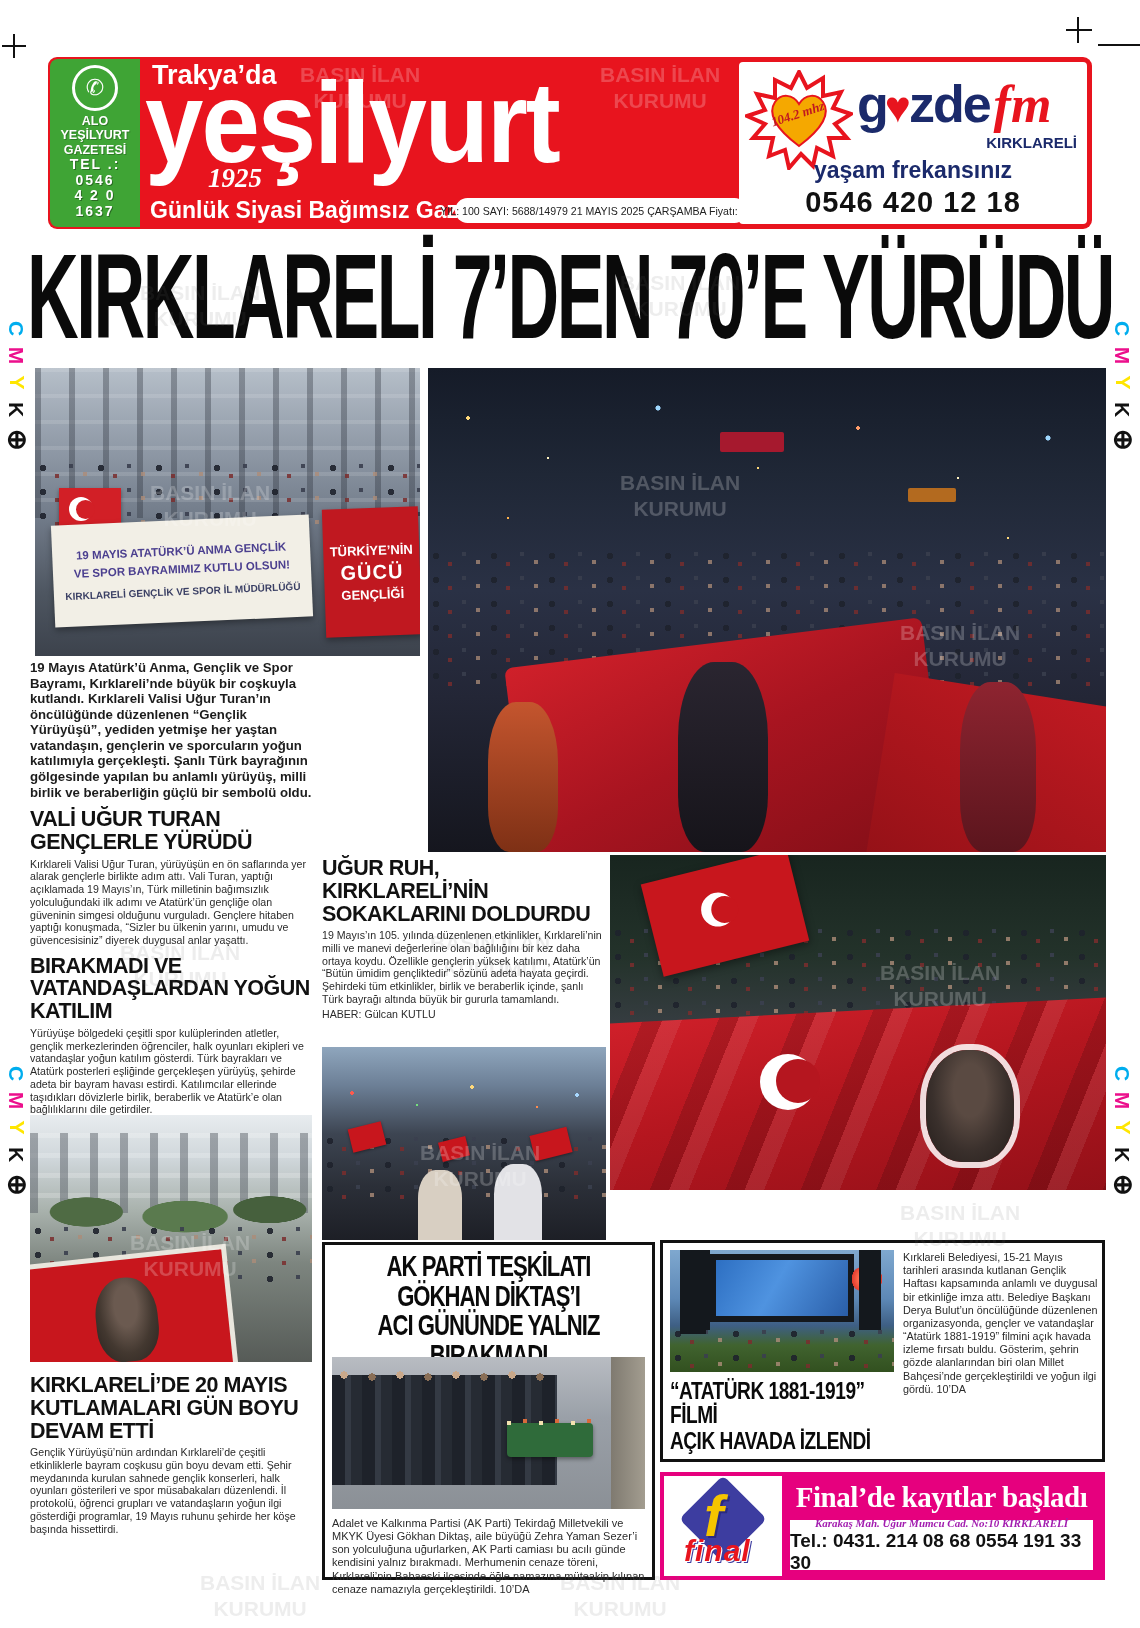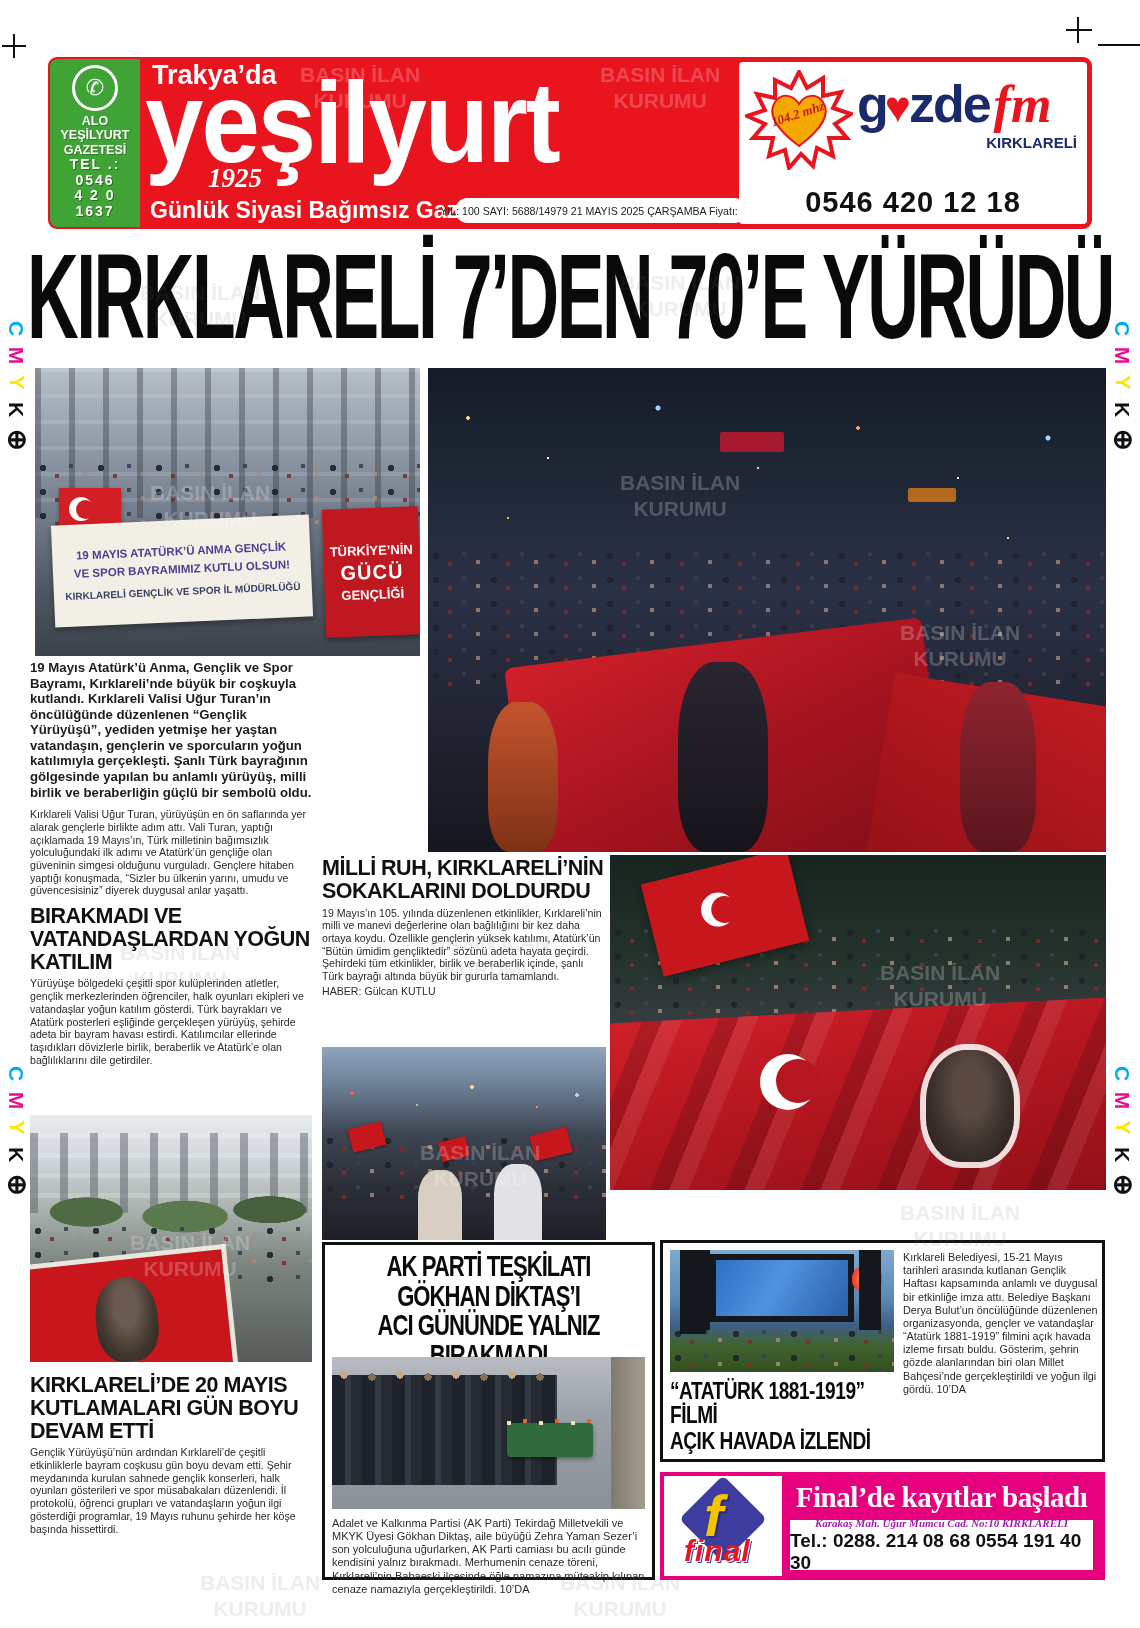--- a/index.html
+++ b/index.html
@@ -288,20 +288,21 @@
         <path d="M54 76 C30 58 22 44 30 32 C36 23 48 24 54 34 C60 24 72 23 78 32 C86 44 78 58 54 76 Z" fill="#f5a800" stroke="#e8141e" stroke-width="2"></path>
         <text x="54" y="48" text-anchor="middle" transform="rotate(-18 54 48)" style="font:italic bold 13px 'Liberation Serif',serif;fill:#c01820;">104.2 mhz</text>
       </svg>
       <div class="gozde-brand">
         <span class="gozde-word">g</span>
         <span class="gozde-heart">♥</span>
         <span class="gozde-word">zde</span>
         <span class="gozde-fm">fm</span>
       </div>
       <div class="gozde-city">KIRKLARELİ</div>
+      <div class="gozde-slogan">yaşam frekansınız</div>
       <div class="gozde-phone">0546 420 12 18</div>
     </div>
   </div>
 
   <div class="abs headline-wrap">
     <svg width="1140" height="126" viewBox="0 0 1140 92" preserveAspectRatio="none">
       <text x="570" y="76" text-anchor="middle" textLength="1086" lengthAdjust="spacingAndGlyphs" style="font-family:'Liberation Sans',sans-serif;font-weight:900;font-size:88px;fill:#0a0a0a;letter-spacing:-3px;">KIRKLARELİ 7’DEN 70’E YÜRÜDÜ</text>
     </svg>
   </div>
 
@@ -331,27 +332,28 @@
     <div class="crowd-dots"></div>
     <div class="bigflag"></div>
     <div class="bigflag2"></div>
     <div class="person" style="left:250px;bottom:0;width:90px;height:190px;background:linear-gradient(#2a2530,#16141a);"></div>
     <div class="person" style="left:60px;bottom:0;width:70px;height:150px;background:linear-gradient(#c4552e,#7e3015);"></div>
     <div class="person" style="right:70px;bottom:0;width:76px;height:170px;background:linear-gradient(#8e2430,#5b151d);"></div>
   </div>
 
   <div class="col" style="left:30px;top:660px;width:284px;">
     <p class="lead-p">19 Mayıs Atatürk’ü Anma, Gençlik ve Spor Bayramı, Kırklareli’nde büyük bir coşkuyla kutlandı. Kırklareli Valisi Uğur Turan’ın öncülüğünde düzenlenen “Gençlik Yürüyüşü”, yediden yetmişe her yaştan vatandaşın, gençlerin ve sporcuların yoğun katılımıyla gerçekleşti. Şanlı Türk bayrağının gölgesinde yapılan bu anlamlı yürüyüş, milli birlik ve beraberliğin güçlü bir sembolü oldu.</p>
+    <h2 class="h-sec">VALİ UĞUR TURAN GENÇLERLE YÜRÜDÜ</h2>
     <p class="body-p">Kırklareli Valisi Uğur Turan, yürüyüşün en ön saflarında yer alarak gençlerle birlikte adım attı. Vali Turan, yaptığı açıklamada 19 Mayıs’ın, Türk milletinin bağımsızlık yolculuğundaki ilk adımı ve Atatürk’ün gençliğe olan güveninin simgesi olduğunu vurguladı. Gençlere hitaben yaptığı konuşmada, “Sizler bu ülkenin yarını, umudu ve güvencesisiniz” diyerek duygusal anlar yaşattı.</p>
     <h2 class="h-sec">BIRAKMADI VE VATANDAŞLARDAN YOĞUN KATILIM</h2>
     <p class="body-p">Yürüyüşe bölgedeki çeşitli spor kulüplerinden atletler, gençlik merkezlerinden öğrenciler, halk oyunları ekipleri ve vatandaşlar yoğun katılım gösterdi. Türk bayrakları ve Atatürk posterleri eşliğinde gerçekleşen yürüyüş, şehirde adeta bir bayram havası estirdi. Katılımcılar ellerinde taşıdıkları dövizlerle birlik, beraberlik ve Atatürk’e olan bağlılıklarını dile getirdiler.</p>
   </div>
 
   <div class="col" style="left:322px;top:857px;width:284px;">
-    <h2 class="h-sec">MİLLİ RUH, KIRKLARELİ’NİN SOKAKLARINI DOLDURDU</h2>
+    <h2 class="h-sec">UĞUR RUH, KIRKLARELİ’NİN SOKAKLARINI DOLDURDU</h2>
     <p class="body-p" style="margin-bottom:2px;">19 Mayıs’ın 105. yılında düzenlenen etkinlikler, Kırklareli’nin milli ve manevi değerlerine olan bağlılığını bir kez daha ortaya koydu. Özellikle gençlerin yüksek katılımı, Atatürk’ün “Bütün ümidim gençliktedir” sözünü adeta hayata geçirdi. Şehirdeki tüm etkinlikler, birlik ve beraberlik içinde, şanlı Türk bayrağı altında büyük bir gururla tamamlandı.</p>
     <div class="byline">HABER: Gülcan KUTLU</div>
   </div>
 
   <div class="photo p3">
     <div class="crowd-dots"></div>
     <div class="flagtop">
       <div class="cres-w"></div>
         <div class="cres-r"></div>
     </div>
@@ -423,21 +425,21 @@
   <div class="abs finalad">
     <div class="final-logo">
       <div class="final-diamond"></div>
       <div class="final-f">f</div>
       <div class="final-brand">final</div>
     </div>
     <div class="final-right">
       <div class="final-head">Final’de kayıtlar başladı</div>
       <div class="final-innderbox">
         <div class="final-addr">Karakaş Mah. Uğur Mumcu Cad. No:10 KIRKLARELİ</div>
-        <div class="final-phone">Tel.: 0288. 214 08 68 0554 191 40 30</div>
+        <div class="final-phone">Tel.: 0431. 214 08 68 0554 191 33 30</div>
       </div>
     </div>
   </div>
 
   <div class="wm light" style="left:300px;top:62px;">
       <div>BASIN İLAN</div>
       <div>KURUMU</div>
     </div>
   <div class="wm light" style="left:600px;top:62px;">
       <div>BASIN İLAN</div>

